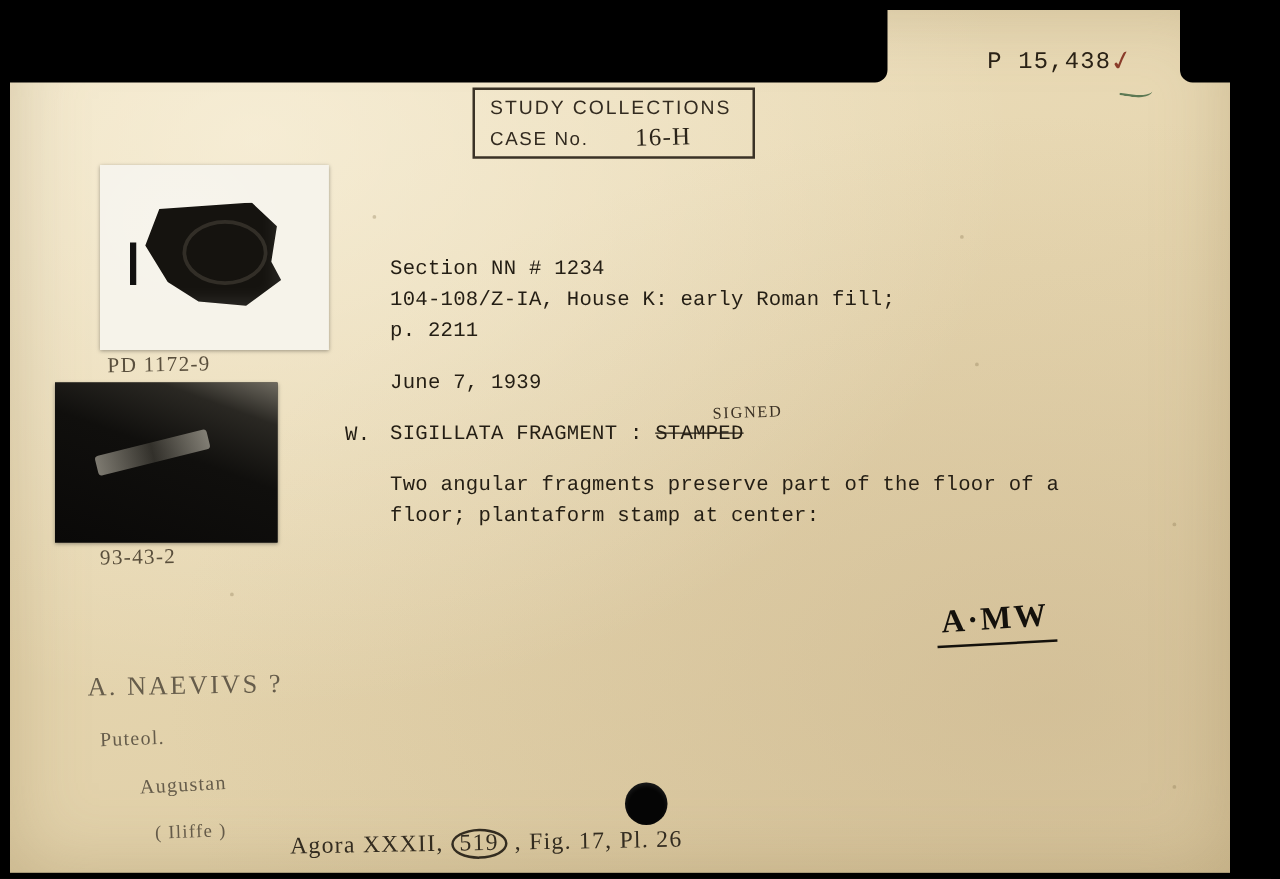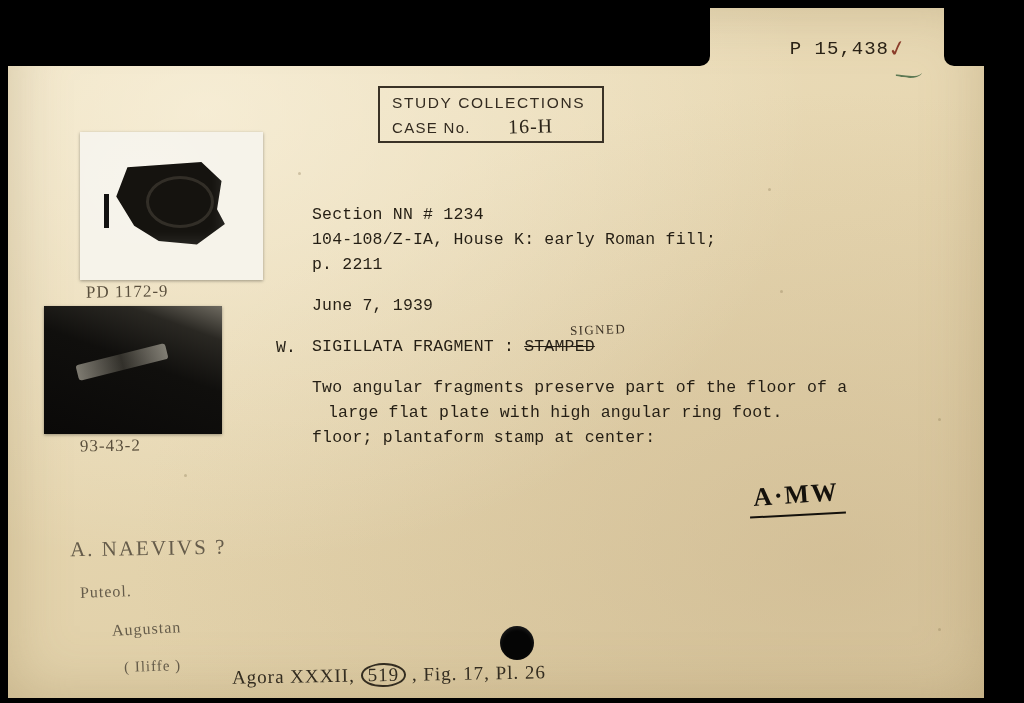--- a/index.html
+++ b/index.html
@@ -89,21 +89,21 @@
     border-bottom: 2px solid #2f5a34;
     border-radius: 0 0 60% 10%;
     transform: rotate(8deg);
     opacity: .75;
   }
 
   
   #stamp-box {
     position: absolute;
     left: 370px;
-    top: 78px;
+    top: 62px;
     width: 226px;
     height: 57px;
     border: 2px solid #3a3226;
     box-sizing: border-box;
   }
   #stamp-box .line1 {
     position: absolute;
     left: 12px;
     top: 6px;
     font-family: "Liberation Sans", sans-serif;
@@ -369,21 +369,20 @@
 
       <div class="title-row">
         <span class="w-prefix">W.</span>
         <span>SIGILLATA FRAGMENT :</span>
         <span class="strike">STAMPED</span>
         <span class="signed-anno">SIGNED</span>
       </div>
 
       <div class="block">
         <div>Two angular fragments preserve part of the floor of a</div>
-        <div class="indent">large flat plate with high angular ring foot.</div>
         <div>floor; plantaform stamp at center:</div>
       </div>
 
 
     </div>
 
     <div id="ink-stamp">A·MW</div>
     <div id="ink-stamp-underline"></div>
 
     <div id="pencil-name" class="pencil">A. NAEVIVS  ?</div>

